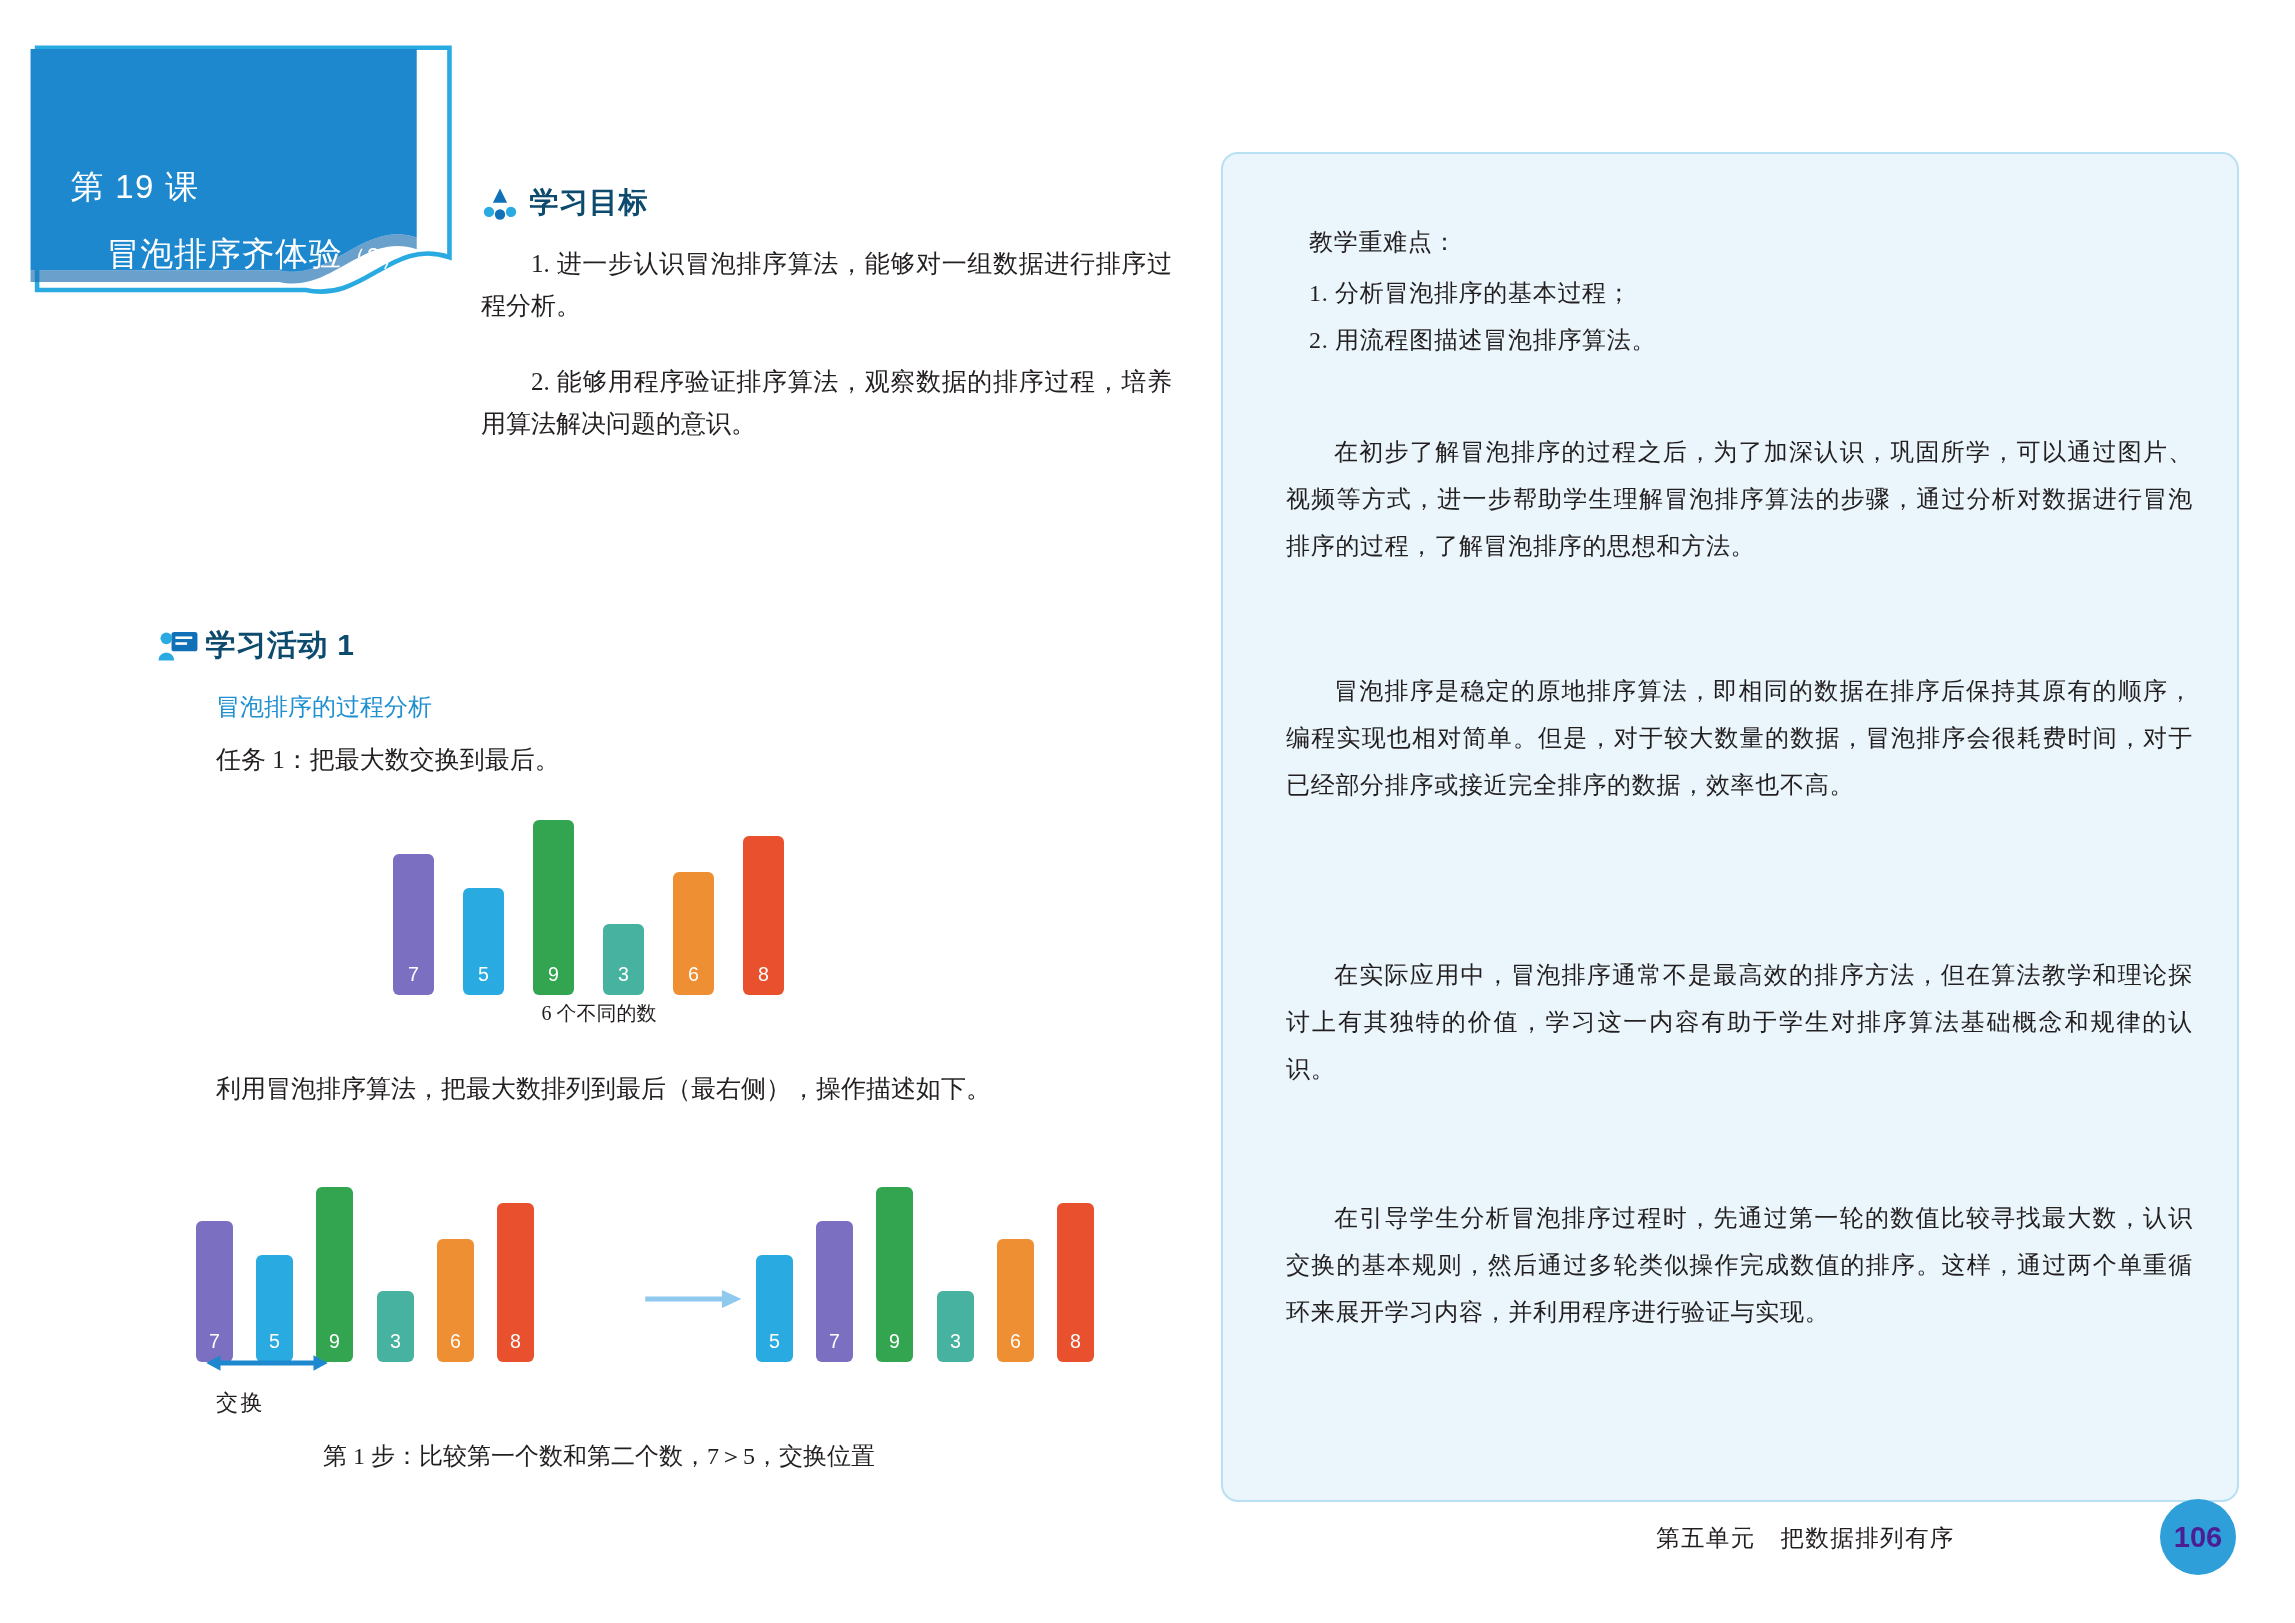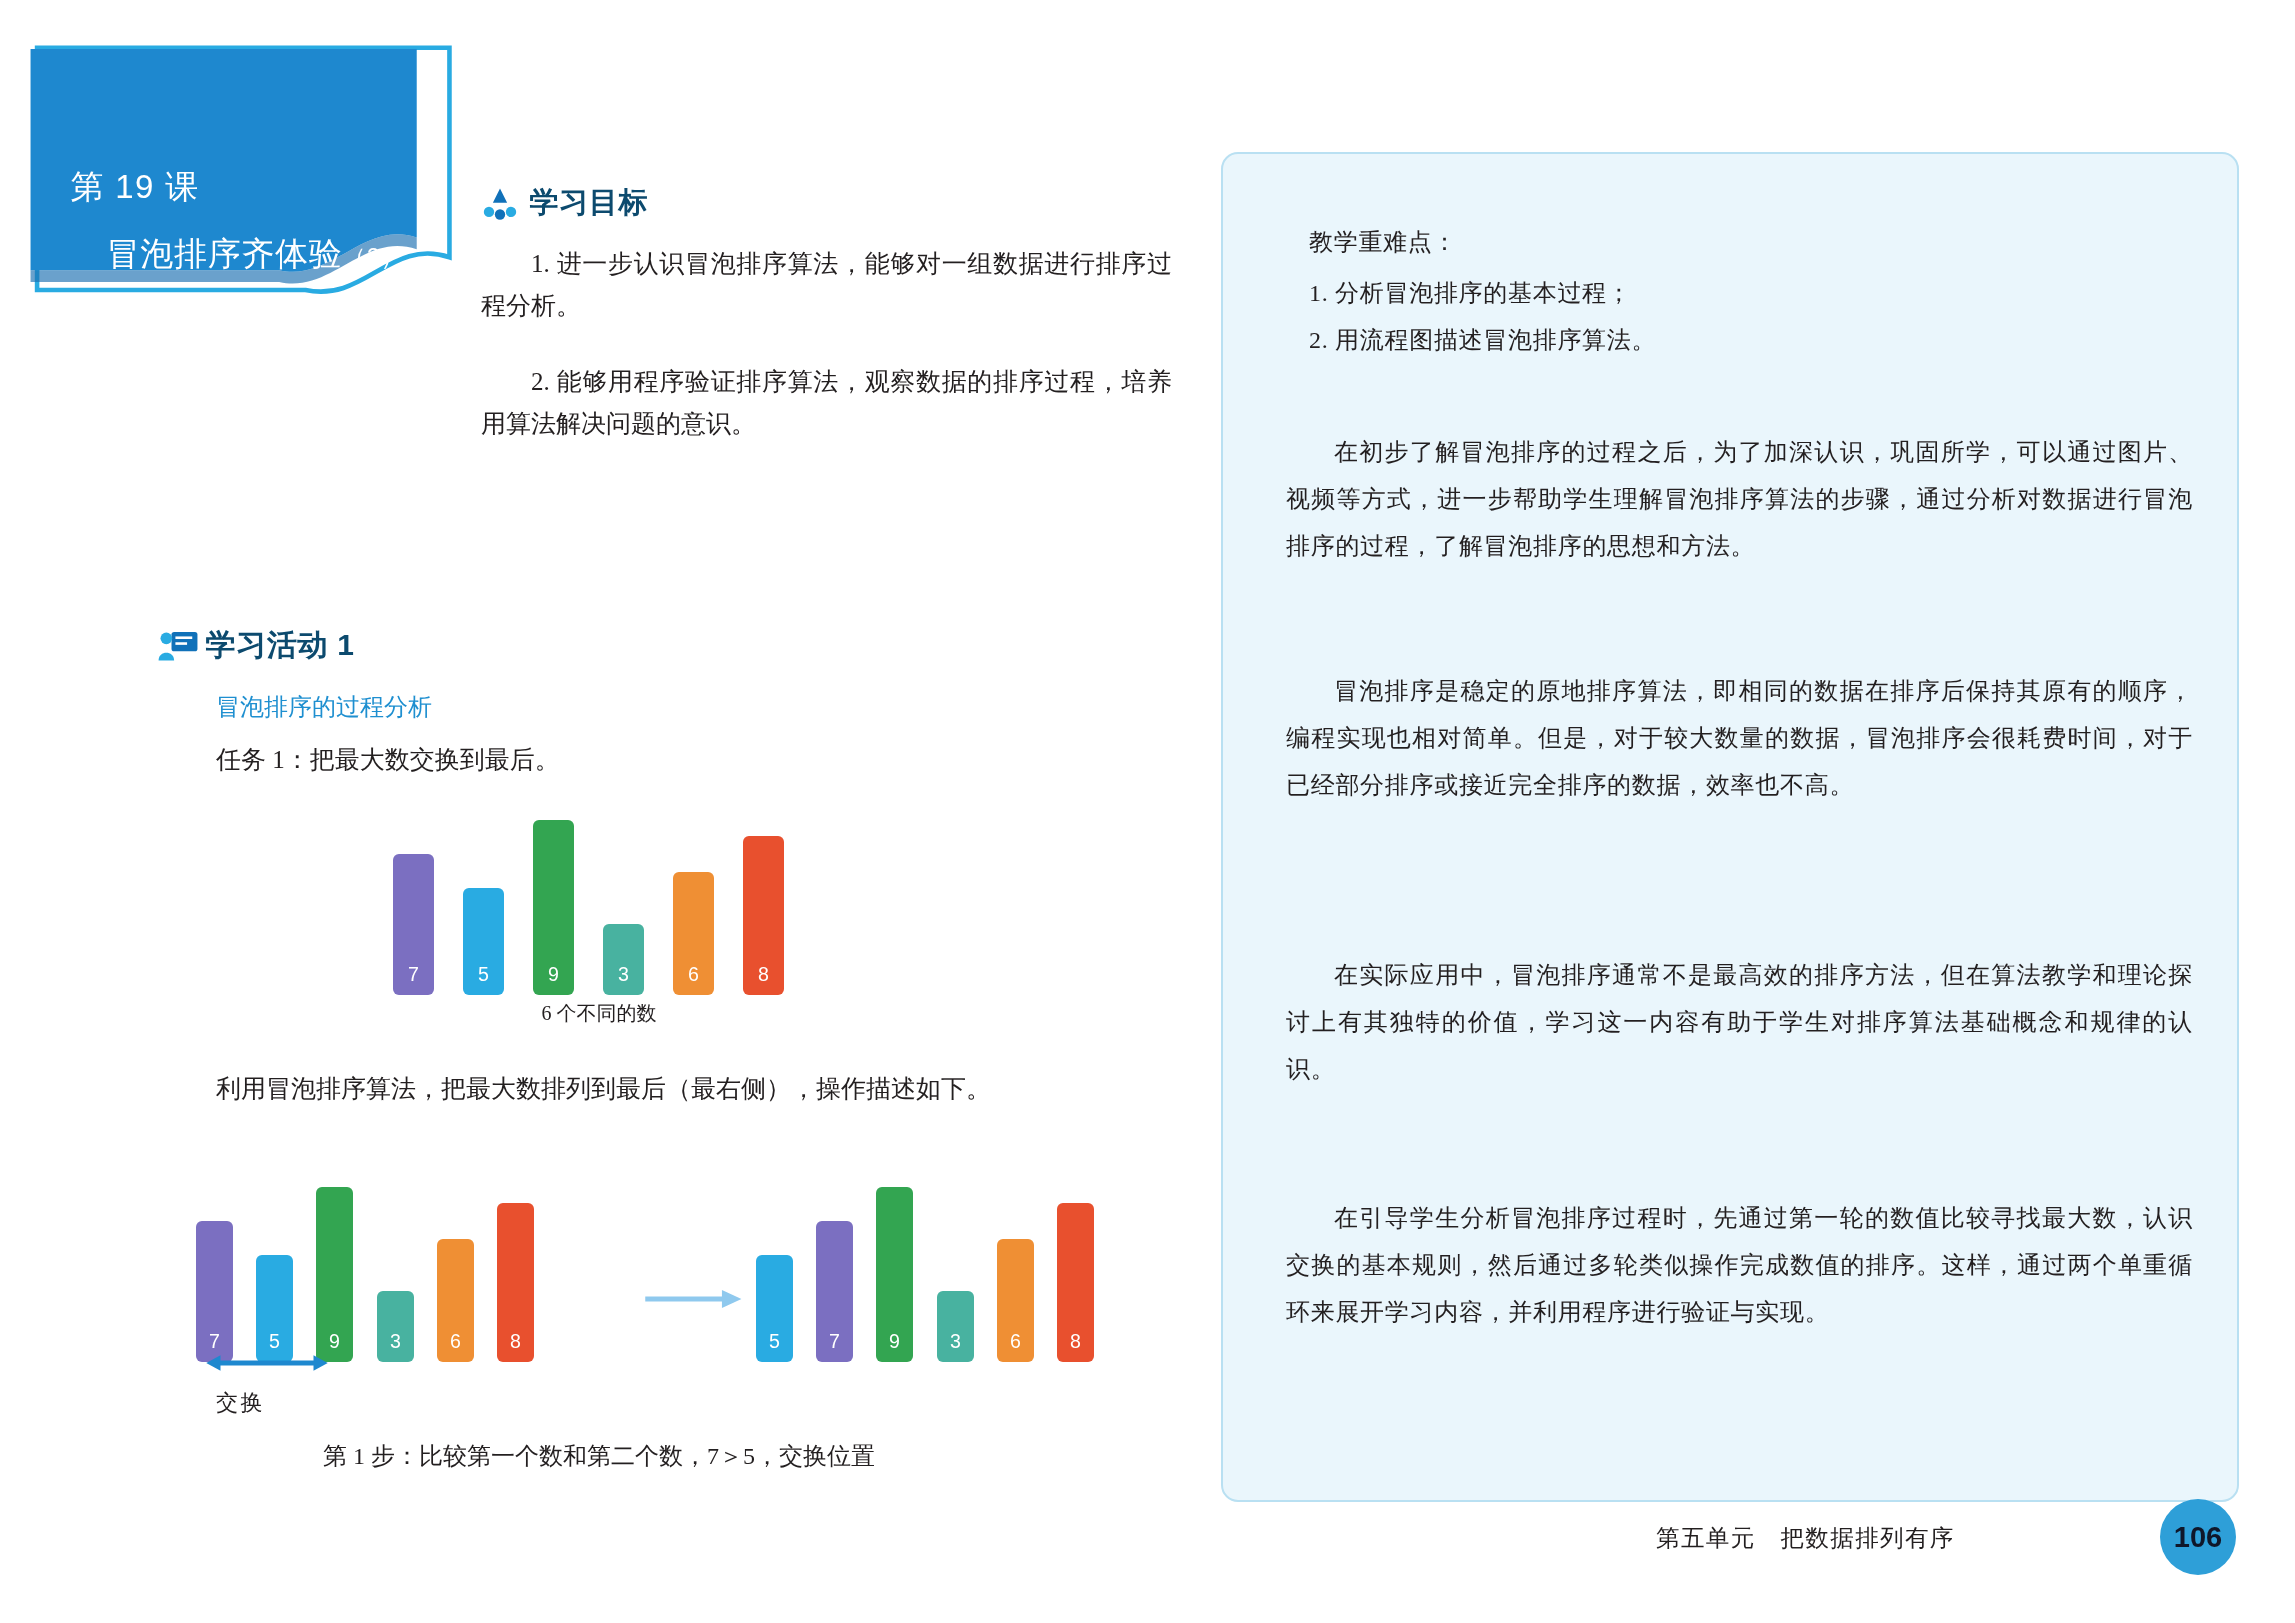--- a/index.html
+++ b/index.html
@@ -193,21 +193,21 @@
     font-size: 23.6px;
     color: #231f20;
     letter-spacing: 1.3px;
   }
   #page-badge {
     position: absolute;
     left: 2160px; top: 1499px;
     width: 76px; height: 76px;
     border-radius: 50%;
     background: #2e9fd8;
-    color: #0f172a;
+    color: #4c1d95;
     font-family: "Liberation Sans", sans-serif;
     font-weight: bold;
     font-size: 29px;
     display: flex;
     align-items: center;
     justify-content: center;
   }
 </style>
 </head>
 <body>

